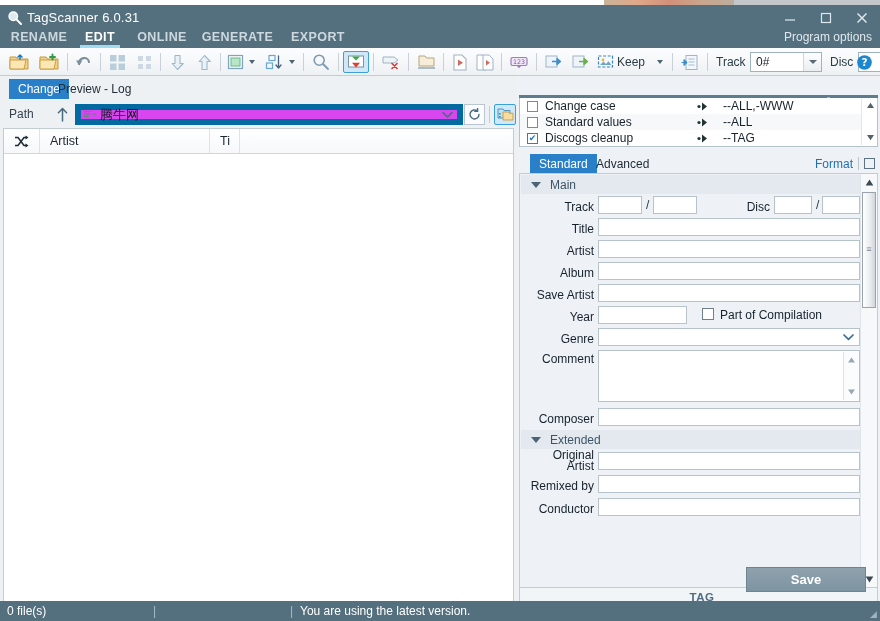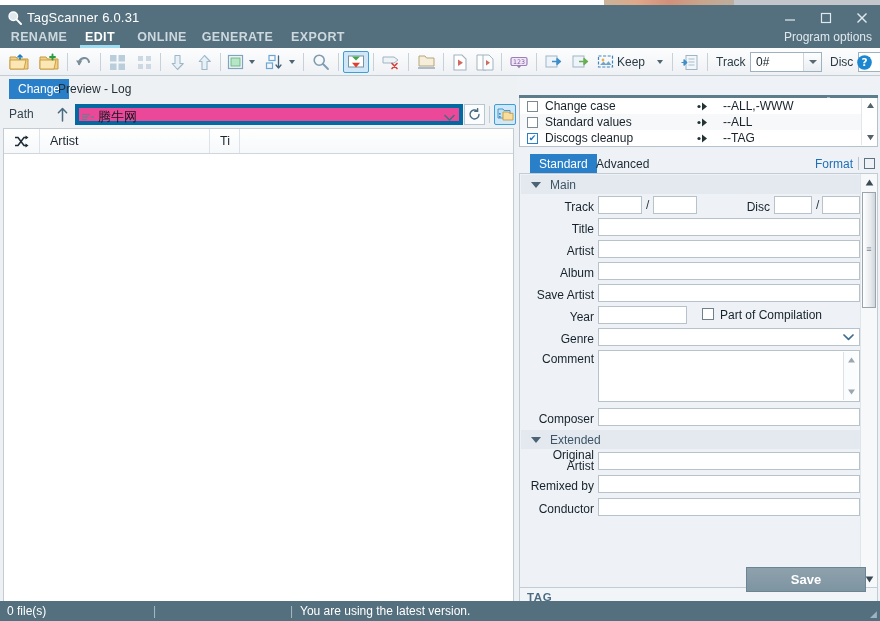--- a/index.html
+++ b/index.html
@@ -145,22 +145,22 @@
     position: absolute; left: 3px; top: 26px; width: 511px; height: 25px;
     background: #eef1f4;
   }
   .path-label { position: absolute; left: 6px; top: 5px; font-size: 12px; color: #33434e; }
   .path-up {
     position: absolute; left: 50px; top: 3px; width: 18px; height: 18px;
     display: flex; align-items: center; justify-content: center; cursor: default;
   }
   .path-input {
     position: absolute; left: 72px; top: 2px; width: 388px; height: 21px;
-    background: #ec4899; border: 4px solid #0369a1;
-    display: flex; align-items: flex-start;
+    background: #d946ef; border: 6px solid #0369a1;
+    display: flex; align-items: center;
   }
   .path-input .hamb {
     width: 17px; height: 19px; display:flex; align-items:center; justify-content:center;
   }
   .path-input .pval {
     font-size: 13px; color: #101820; padding-left: 2px; flex: 1;
     white-space: nowrap; overflow: hidden;
   }
   .path-input .dd {
     width: 20px; height: 19px; display: flex; align-items: center; justify-content: center;
@@ -342,21 +342,21 @@
     background: linear-gradient(90deg,#ffffff,#e8ecef 60%,#cfd5da);
     border: 1px solid #9aa4ac;
     display: flex; align-items: center; justify-content: center;
   }
   .vgrip { font-size: 9px; color: #75808a; line-height: .8; }
 
   
   .tag-row {
     position: absolute; left: 2px; top: 512px; width: 359px; height: 18px;
     background: #f2f5f7; border: 1px solid #c2ccd4; border-top: none;
-    display: flex; align-items: center;
+    display: flex; align-items: center; justify-content: center;
   }
   .tag-row span {
     font-size: 11.5px; color: #4d6c82; font-weight: bold; padding-left: 7px;
     letter-spacing: .6px;
   }
   .noinfo {
     position: absolute; left: 10px; top: 540px;
     font-size: 12px; color: #18242d;
   }
   .save-btn {

